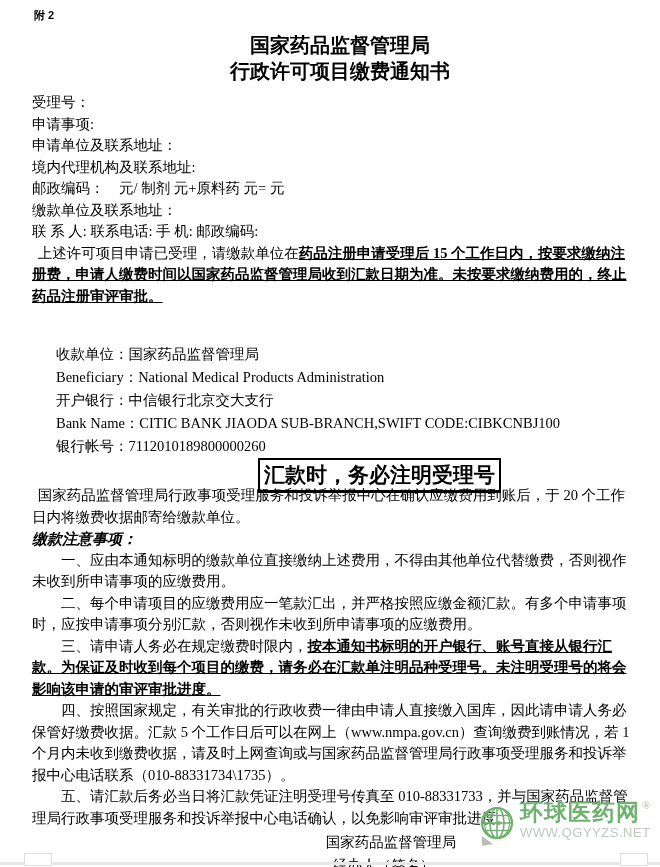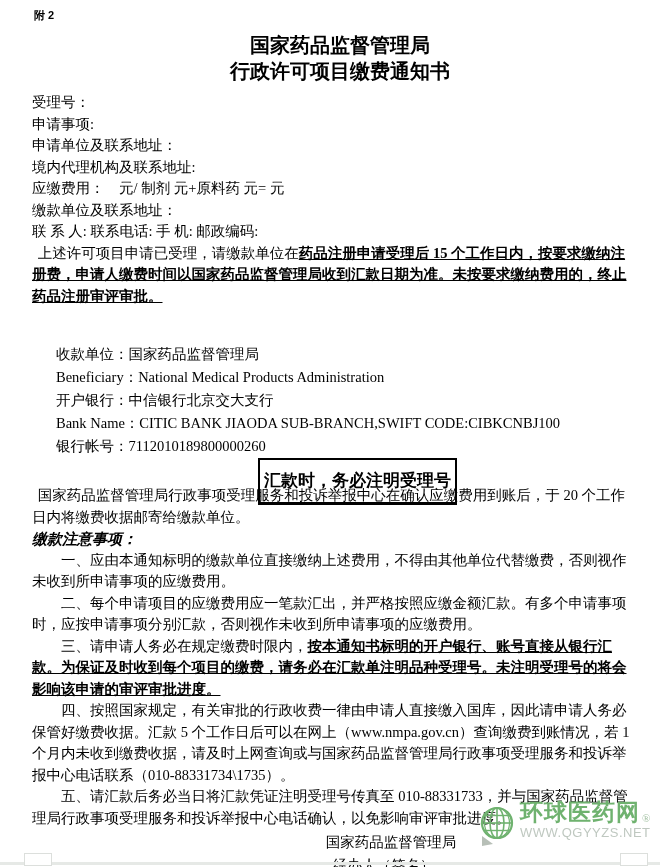--- a/index.html
+++ b/index.html
@@ -13,33 +13,33 @@
   .title{margin:0;font-family:"Liberation Sans",sans-serif;font-weight:bold;
     font-size:20px;line-height:26px;}
   .body{margin:8px 26px 0 32px;font-size:14.5px;line-height:21.5px;}
   .fline{white-space:pre-wrap;}
   p.para{margin:0;text-indent:0.4em;white-space:pre-wrap;}
   p.item{margin:0;text-indent:2em;white-space:pre-wrap;}
   .bu{font-weight:bold;text-decoration:underline;}
   .bank{margin-left:24px;line-height:23px;margin-top:36px;}
   .hlwrap{height:27px;}
   .highlight{
-    display:inline-block;margin-left:226px;padding:10px 4px;
+    display:inline-block;margin-left:226px;padding:4px 4px;
     border:2px solid #000;border-bottom-width:3px;
-    font-weight:bold;font-size:17px;line-height:22px;
+    font-weight:bold;font-size:21px;line-height:22px;
     font-family:"Liberation Sans",sans-serif;
   }
   .notes-heading{font-weight:bold;font-family:"Liberation Sans",sans-serif;font-size:15px;font-style:italic;}
   .sig{width:210px;margin:2px 138px 0 auto;text-align:center;line-height:22.5px;}
   .sig-date{letter-spacing:2px;}
   
   .wm{position:absolute;left:478px;top:800px;display:flex;align-items:flex-start;}
   .wm-globe{flex:0 0 auto;margin-top:2px;}
   .wm-text{margin-left:4px;}
-  .wm-name-row{display:flex;align-items:flex-end;}
+  .wm-name-row{display:flex;align-items:flex-start;}
   .wm-name{font-family:"Liberation Sans",sans-serif;font-weight:bold;
     font-size:23px;line-height:24px;letter-spacing:1px;}
   .wm-reg{font-size:11px;line-height:11px;margin-left:2px;}
   .wm-url{font-family:"Liberation Sans",sans-serif;font-size:13px;line-height:15px;
     letter-spacing:0.5px;margin-top:1px;}
   
   .edge-line{position:absolute;left:0;right:0;bottom:2px;height:3px;background:#e6e9e6;}
   .edge-box{position:absolute;bottom:1px;height:11px;width:26px;background:#fff;
     border:1px solid #dcdfdc;}
   .edge-box.left{left:24px;}
@@ -56,21 +56,21 @@
     <h1 class="title">国家药品监督管理局</h1>
     <h1 class="title">行政许可项目缴费通知书</h1>
   </div>
 
   <div class="body">
 
     <div class="fline">受理号：</div>
     <div class="fline">申请事项:</div>
     <div class="fline">申请单位及联系地址：</div>
     <div class="fline">境内代理机构及联系地址:</div>
-    <div class="fline">应缴费用：    元/ 制剂 元+原料药 元= 元</div>
+    <div class="fline">邮政编码：    元/ 制剂 元+原料药 元= 元</div>
     <div class="fline">缴款单位及联系地址：</div>
     <div class="fline">联 系 人: 联系电话: 手 机: 邮政编码:</div>
 
     <p class="para"><span>上述许可项目申请已受理，请缴款单位在</span><span class="bu">药品注册申请受理后 15 个工作日内，按要求缴纳注册费，申请人缴费时间以国家药品监督管理局收到汇款日期为准。未按要求缴纳费用的，终止药品注册审评审批。</span></p>
 
     <div class="bank">
       <div class="fline">收款单位：国家药品监督管理局</div>
       <div class="fline">Beneficiary：National Medical Products Administration</div>
       <div class="fline">开户银行：中信银行北京交大支行</div>
       <div class="fline">Bank Name：CITIC BANK JIAODA SUB-BRANCH,SWIFT CODE:CIBKCNBJ100</div>

